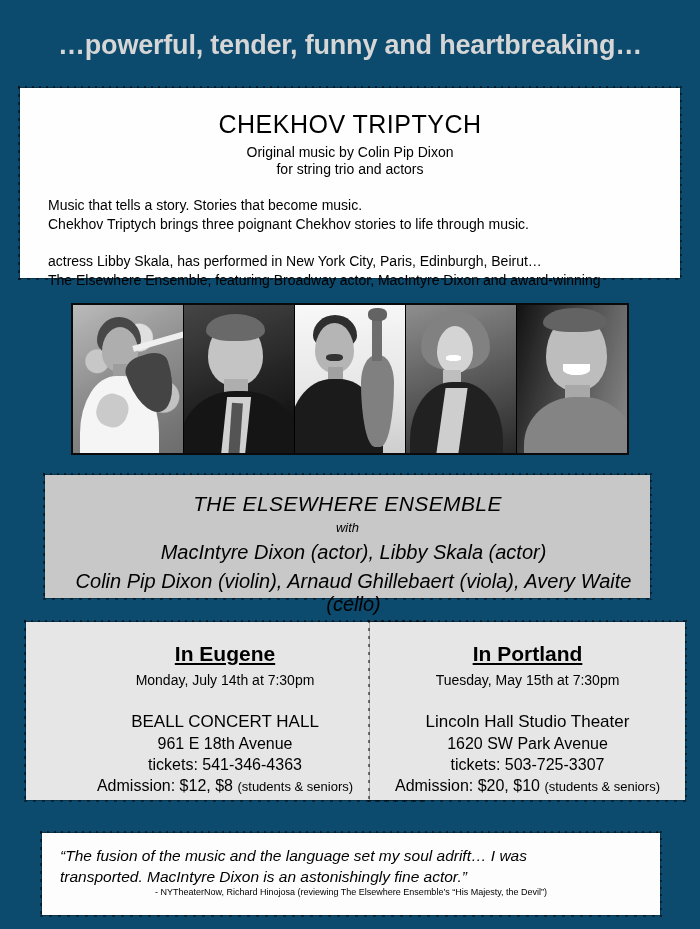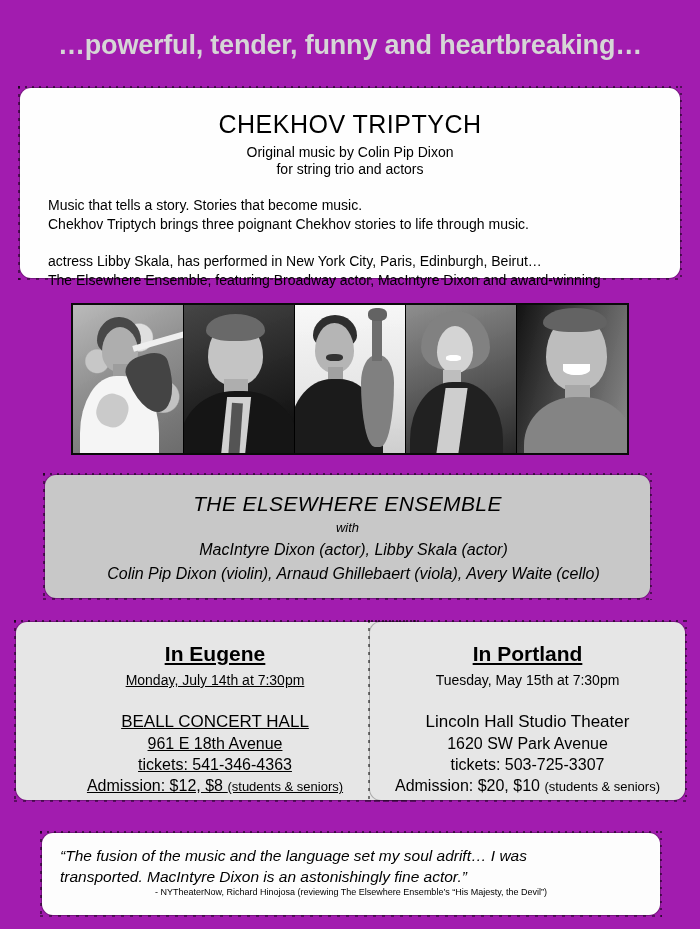--- a/index.html
+++ b/index.html
@@ -12,42 +12,41 @@
     height: 929px;
     position: relative;
     overflow: hidden;
     font-family: "Liberation Sans", sans-serif;
     color: #000;
   }
 
   .poster {
     position: absolute;
     inset: 0;
-    background: #a21caf;
+    background: #0c4a6e;
   }
 
   
   .tagline {
     position: absolute;
     left: 0; right: 0;
     top: 30px;
     text-align: center;
     color: #d6d6d6;
     font-size: 27px;
     font-weight: bold;
     letter-spacing: -0.2px;
     white-space: nowrap;
   }
 
   
   .panel {
     position: absolute;
     background: #fdfdfd;
     box-shadow: 0 0 0 1px rgba(0,0,0,0.25);
-    border-radius: 11px;
   }
   .panel::before {
     
     content: "";
     position: absolute;
     inset: -2px;
     pointer-events: none;
     background:
       repeating-linear-gradient(to right, rgba(0,0,0,.55) 0 2px, transparent 2px 7px) top/100% 2px no-repeat,
       repeating-linear-gradient(to right, rgba(0,0,0,.45) 0 3px, transparent 3px 9px) bottom/100% 2px no-repeat,
@@ -146,33 +145,33 @@
     margin-top: 17px;
     letter-spacing: 0.4px;
   }
   .ens-with {
     text-align: center;
     font-size: 13px;
     margin-top: 4px;
   }
   .ens-line {
     text-align: center;
-    font-size: 16px;
+    font-size: 20px;
     margin-top: 6px;
     padding-left: 12px;
   }
 
   
   .venue {
     top: 622px;
     height: 178px;
     background: #e6e6e6;
     text-align: center;
   }
-  #venue-eugene { left: 16px;  width: 398px; text-decoration: underline; }
+  #venue-eugene { left: 26px;  width: 398px; }
   #venue-portland { left: 370px; width: 315px; }
 
   .venue-city {
     font-size: 21px;
     font-weight: bold;
     text-decoration: underline;
     margin-top: 20px;
   }
   .venue-date {
     font-size: 14px;

